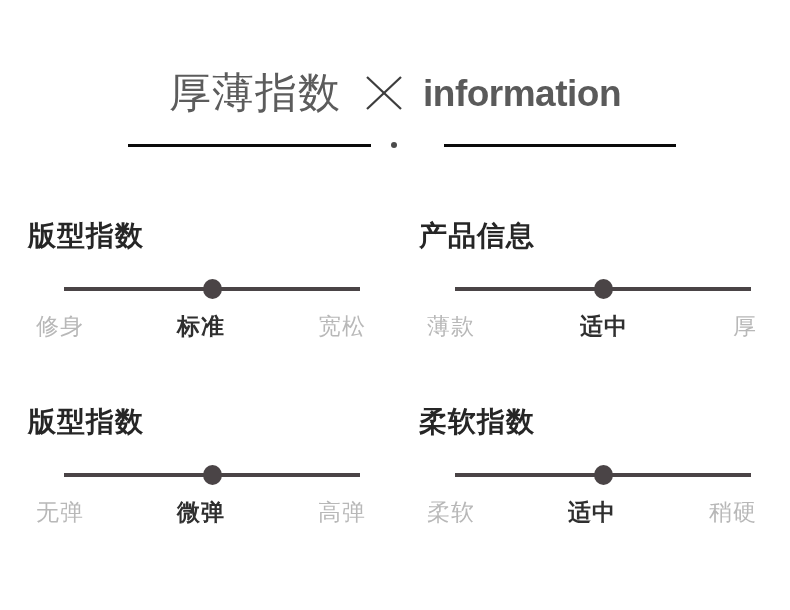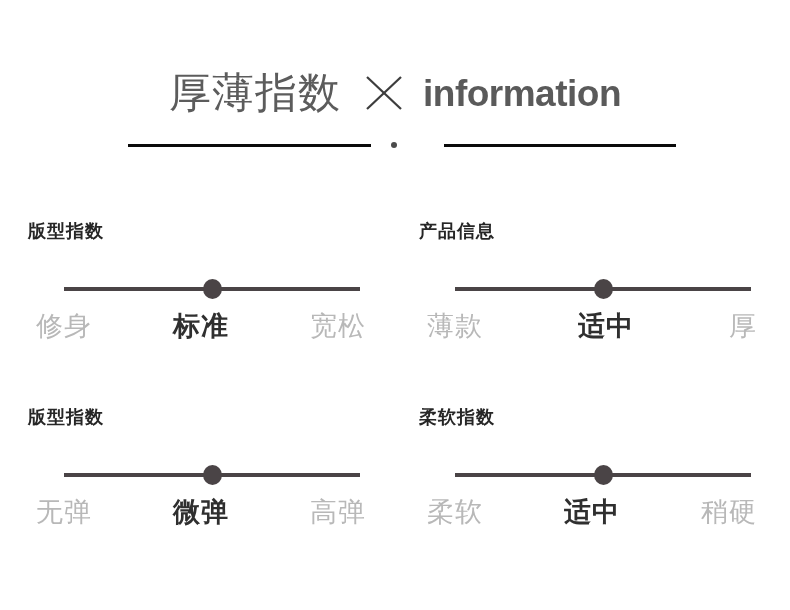--- a/index.html
+++ b/index.html
@@ -100,21 +100,21 @@
   }
   .col-left  { left: 28px; }
   .col-right { left: 419px; }
   .row-top    { top: 222px; }
   .row-bottom { top: 408px; }
 
   .block-title {
     position: absolute;
     left: 0;
     top: 0;
-    font-size: 18px;
+    font-size: 28px;
     line-height: 1;
     font-weight: bold;
     color: #262626;
     letter-spacing: 1px;
     white-space: nowrap;
   }
 
   .track-wrap {
     position: absolute;
     left: 36px;
@@ -144,21 +144,21 @@
     position: absolute;
     left: 8px;
     top: 88px;
     width: 330px;
     height: 32px;
     display: flex;
     align-items: center;
     justify-content: space-between;
   }
   .lbl {
-    font-size: 27px;
+    font-size: 23px;
     line-height: 1;
     color: #b8b8b8;
     font-weight: 400;
     letter-spacing: 1px;
     white-space: nowrap;
   }
   .lbl.active {
     color: #2f2f2f;
     font-weight: bold;
   }

